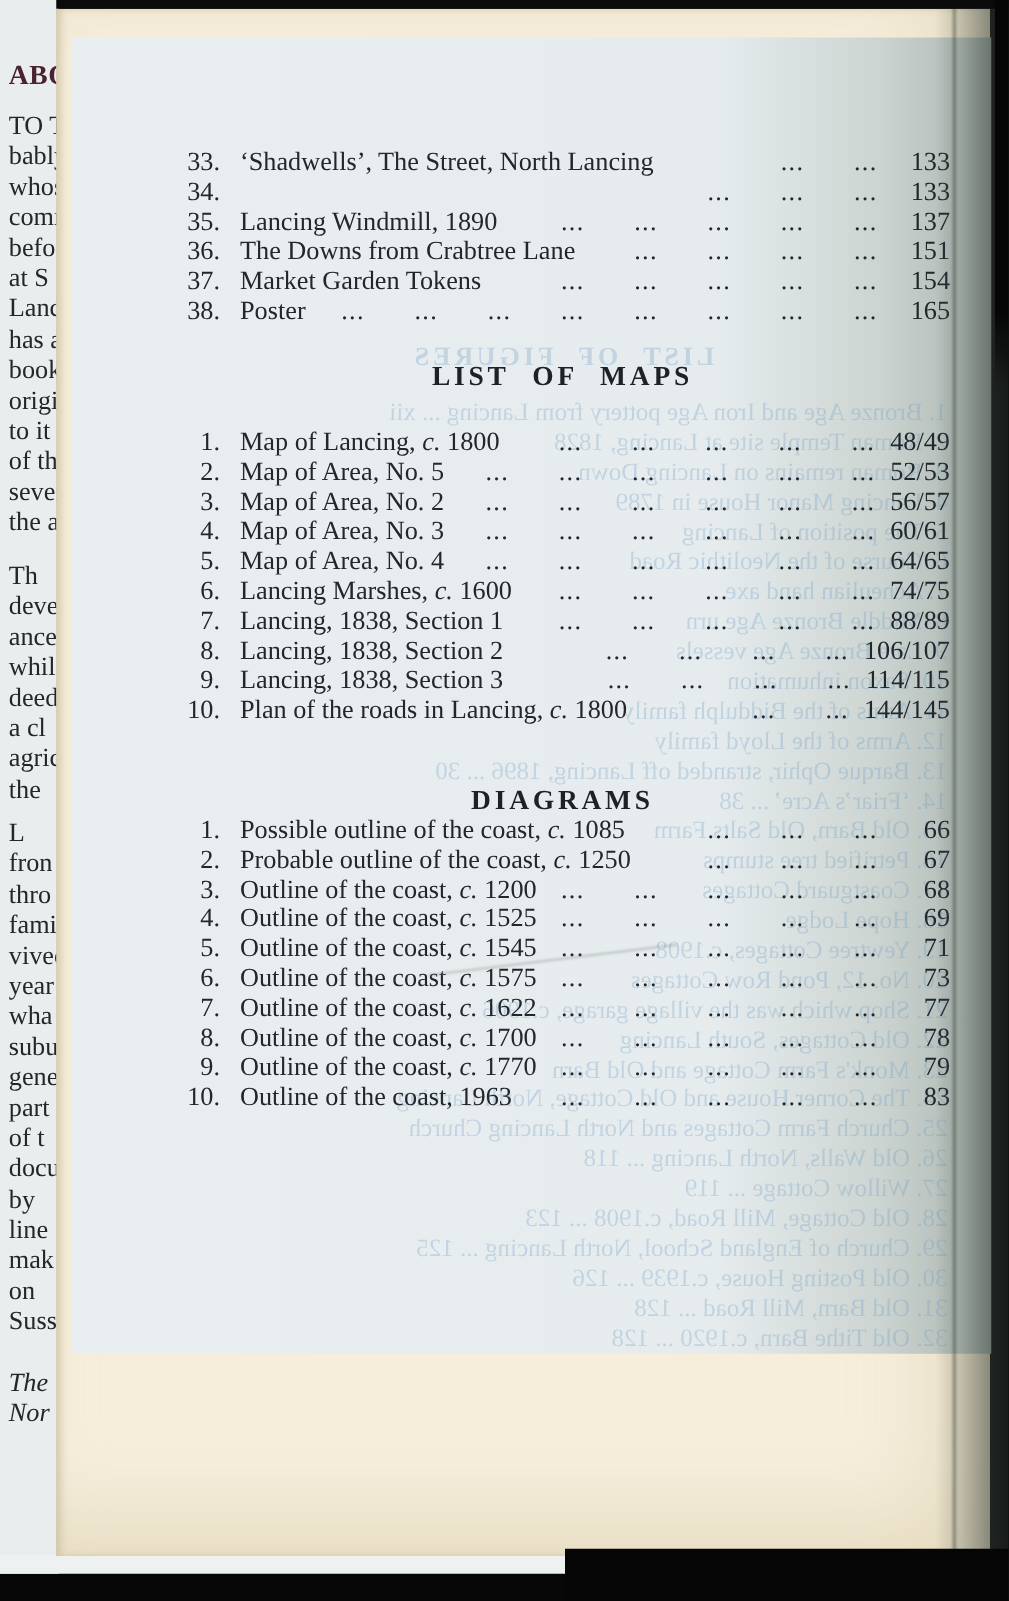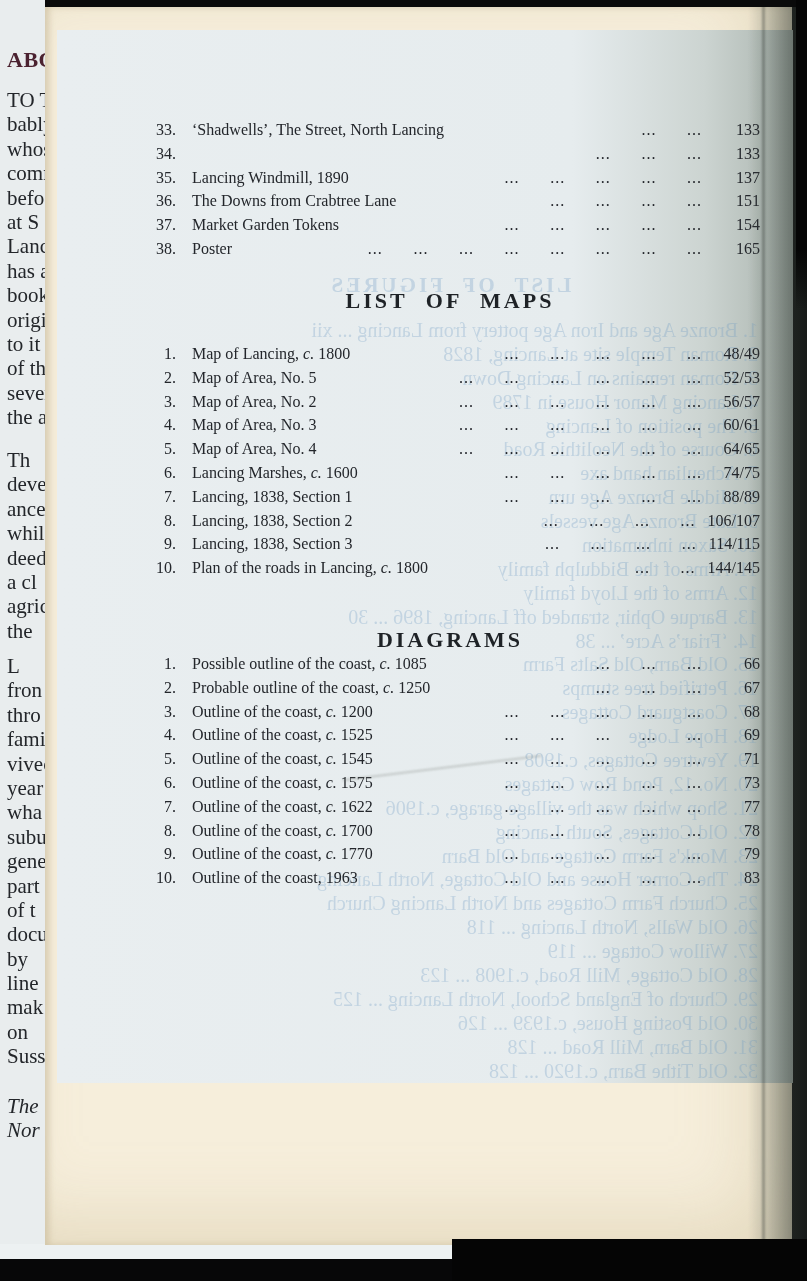--- a/index.html
+++ b/index.html
@@ -30,21 +30,21 @@
 
   
   .bleed{position:absolute;left:85px;top:0;width:616px;transform:scaleX(-1);
          color:#6f9cc4;opacity:.30;filter:blur(.5px);font-size:20px;pointer-events:none;}
   .bleed-heading{position:absolute;top:243px;left:0;width:100%;text-align:center;
                  font-weight:bold;font-size:21px;letter-spacing:3px;word-spacing:9px;}
   .bleed-lines{position:absolute;top:289px;left:0;width:100%;}
   .bleed-line{height:23.9px;line-height:23.9px;white-space:nowrap;overflow:hidden;}
 
   
-  .toc{position:absolute;left:83px;width:620px;font-size:16px;color:#23262b;}
+  .toc{position:absolute;left:83px;width:620px;font-size:21px;color:#23262b;}
   .row{display:flex;align-items:baseline;height:23.8px;line-height:23.8px;}
   .num{width:36px;text-align:right;flex:none;}
   .title{margin-left:16px;white-space:nowrap;flex:none;}
   .circa{font-style:italic;}
   .dots{flex:1;overflow:hidden;text-align:right;white-space:nowrap;
         word-spacing:1.6em;letter-spacing:1px;margin:0 12px 0 14px;}
   .pg{flex:none;min-width:46px;text-align:right;}
   .toc-figures{top:88px;}
   .heading{position:absolute;left:83px;width:620px;text-align:center;margin:0;
            font-size:22px;font-weight:bold;letter-spacing:3px;word-spacing:10px;color:#1e2226;}

